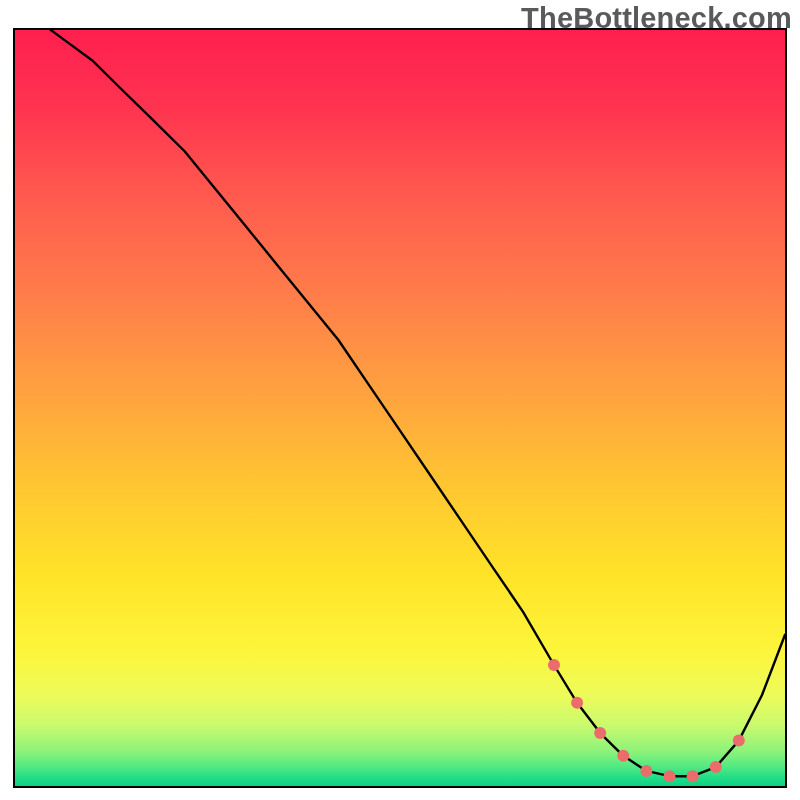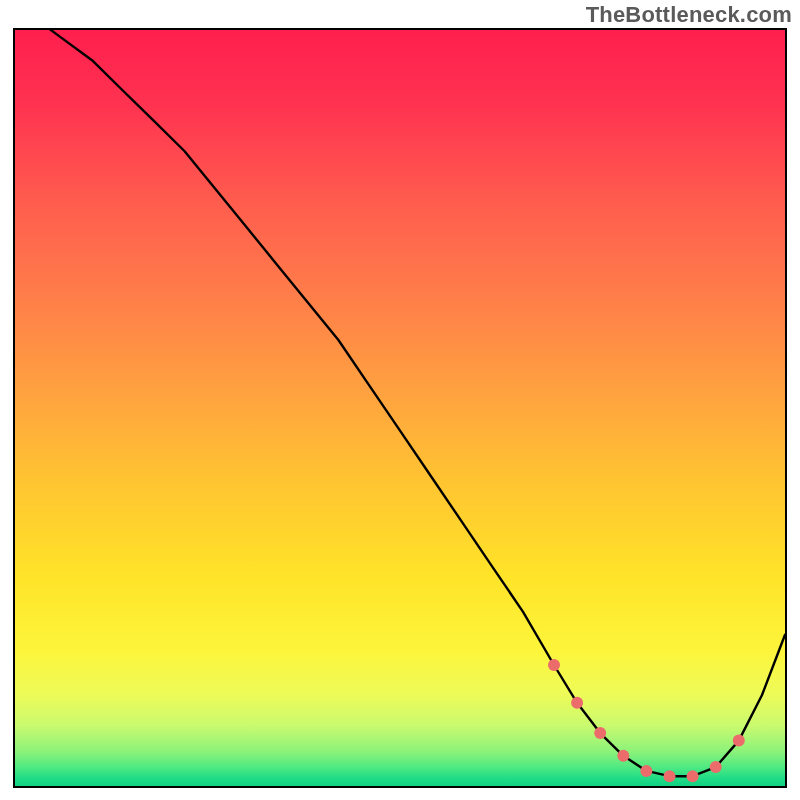--- a/index.html
+++ b/index.html
@@ -13,21 +13,21 @@
   }
   .wrap {
     position: relative;
     width: 800px;
     height: 800px;
   }
   .watermark {
     position: absolute;
     top: 2px;
     right: 8px;
-    font-size: 22px;
+    font-size: 29px;
     font-weight: 600;
     color: #5a5a5a;
     letter-spacing: 0.2px;
     z-index: 3;
   }
   .plot-outer {
     position: absolute;
     left: 13px;
     top: 28px;
     width: 774px;

